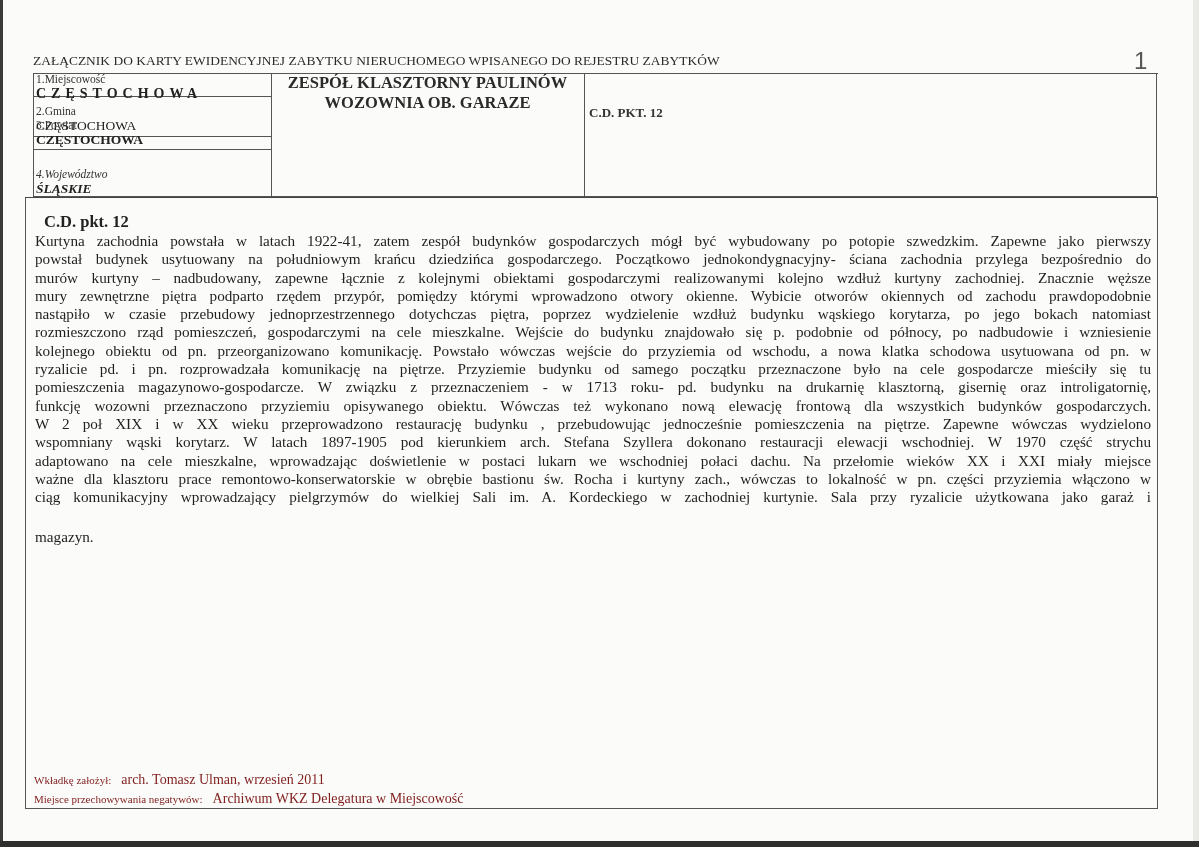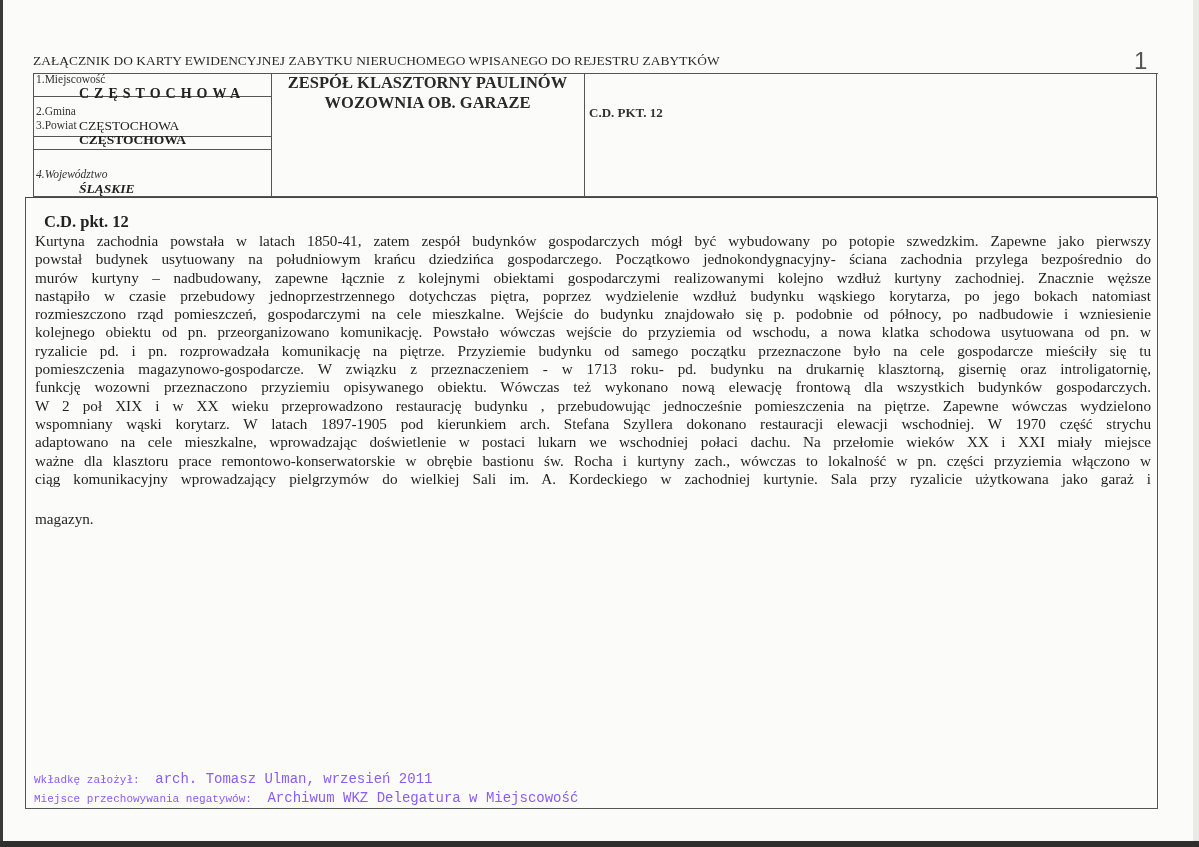--- a/index.html
+++ b/index.html
@@ -25,21 +25,21 @@
     }
 
     .top-box {
       position: absolute; left: 33px; top: 73px; width: 1124px; height: 124px;
       border: 1px solid #555; border-top: none; box-sizing: border-box;
     }
     .loc-col { position: absolute; left: 0; top: 0; width: 237px; height: 123px; border-right: 1px solid #555; }
     .loc-row { position: absolute; left: 0; width: 237px; border-bottom: 1px solid #555; box-sizing: border-box; padding-left: 2px; }
     .loc-row:last-child { border-bottom: none; font-style: italic; }
     .loc-label { font-size: 11.5px; color: #333; line-height: 12px; display: block; }
-    .loc-value { font-size: 13.5px; line-height: 17px; display: block; color: #222; margin-left: 43px; }
+    .loc-value { font-size: 13.5px; line-height: 17px; display: block; color: #222; }
     .loc-value.bold { font-weight: bold; }
     .loc-value.spaced { letter-spacing: 5px; font-weight: bold; font-size: 14px; }
 
     .title-col { position: absolute; left: 237px; top: 0; width: 313px; height: 123px; border-right: 1px solid #555; text-align: center; }
     .title-line { display: block; font-weight: bold; font-size: 16.5px; line-height: 20px; color: #2a2a2a; }
     .title-line.first { }
     .ref-col { position: absolute; left: 550px; top: 0; width: 574px; height: 123px; }
     .ref-label { position: absolute; left: 5px; top: 32px; font-size: 13px; font-weight: bold; color: #333; }
 
     .body-box {
@@ -47,21 +47,21 @@
       border: 1px solid #555; border-top: 1px solid #444; box-sizing: border-box;
     }
     .section-title { position: absolute; left: 18px; top: 14px; font-size: 16.5px; font-weight: bold; color: #222; }
     .body-text {
       position: absolute; left: 9px; top: 34px; width: 1116px;
       font-size: 15.2px; line-height: 18.3px; text-align: justify; color: #1f1f1f;
     }
     .body-text .line { display: block; text-align: justify; text-align-last: justify; white-space: nowrap; }
     .body-text .line.last { text-align-last: left; margin-top: 22px; }
 
-    .footer { position: absolute; left: 8px; top: 572px; font-family: Liberation Mono, monospace; color: #8b5cf6; }
+    .footer { position: absolute; left: 8px; top: 572px; font-family: Liberation Serif, serif; color: #7f1d1d; }
     .footer-row { display: block; line-height: 18px; white-space: nowrap; }
     .footer-label { font-size: 11px; }
     .footer-value { font-size: 14px; margin-left: 6px; }
   </style>
 </head>
 <body>
 
 <div class="scan-edge-left"></div>
 <div class="scan-edge-right"></div>
 <div class="scan-edge-bottom"></div>
@@ -94,23 +94,24 @@
     <span class="title-line">WOZOWNIA OB. GARAZE</span>
   </div>
   <div class="ref-col">
     <span class="ref-label">C.D. PKT. 12</span>
   </div>
 </div>
 
 <div class="body-box">
   <div class="section-title">C.D. pkt. 12</div>
   <div class="body-text">
-    <span class="line">Kurtyna zachodnia  powstała w latach  1850-41, zatem zespół budynków gospodarczych mógł być wybudowany po potopie szwedzkim. Zapewne jako pierwszy</span>
+    <span class="line">Kurtyna zachodnia  powstała w latach  1922-41, zatem zespół budynków gospodarczych mógł być wybudowany po potopie szwedzkim. Zapewne jako pierwszy</span>
     <span class="line">powstał  budynek usytuowany na południowym  krańcu dziedzińca gospodarczego. Początkowo jednokondygnacyjny- ściana zachodnia przylega bezpośrednio do</span>
     <span class="line">murów kurtyny – nadbudowany, zapewne łącznie z kolejnymi obiektami gospodarczymi realizowanymi kolejno wzdłuż  kurtyny zachodniej. Znacznie  węższe</span>
+    <span class="line">mury zewnętrzne piętra podparto  rzędem  przypór, pomiędzy którymi wprowadzono otwory okienne. Wybicie otworów okiennych od zachodu prawdopodobnie</span>
     <span class="line">nastąpiło w czasie przebudowy jednoprzestrzennego dotychczas piętra, poprzez  wydzielenie wzdłuż budynku wąskiego korytarza, po jego bokach natomiast</span>
     <span class="line">rozmieszczono  rząd pomieszczeń, gospodarczymi na cele mieszkalne.  Wejście do budynku znajdowało się p. podobnie od północy, po nadbudowie i wzniesienie</span>
     <span class="line">kolejnego obiektu od pn. przeorganizowano komunikację. Powstało wówczas wejście do przyziemia od wschodu, a nowa klatka schodowa usytuowana od pn. w</span>
     <span class="line">ryzalicie pd. i pn. rozprowadzała komunikację na piętrze. Przyziemie budynku od samego początku przeznaczone było na cele gospodarcze mieściły się tu</span>
     <span class="line">pomieszczenia magazynowo-gospodarcze. W związku z przeznaczeniem  - w 1713 roku- pd. budynku na drukarnię klasztorną, gisernię oraz introligatornię,</span>
     <span class="line">funkcję wozowni przeznaczono przyziemiu opisywanego obiektu. Wówczas też    wykonano nową elewację frontową dla wszystkich budynków gospodarczych.</span>
     <span class="line">W 2 poł XIX i  w XX wieku przeprowadzono restaurację budynku , przebudowując  jednocześnie pomieszczenia  na piętrze. Zapewne wówczas wydzielono</span>
     <span class="line">wspomniany  wąski korytarz.  W latach 1897-1905 pod kierunkiem arch. Stefana Szyllera dokonano restauracji elewacji wschodniej.  W 1970 część strychu</span>
     <span class="line">adaptowano na cele mieszkalne, wprowadzając doświetlenie w postaci lukarn we wschodniej połaci dachu.  Na przełomie wieków XX i XXI  miały  miejsce</span>
     <span class="line">ważne dla klasztoru prace remontowo-konserwatorskie w obrębie bastionu św. Rocha i kurtyny zach., wówczas to  lokalność  w pn. części przyziemia włączono w</span>

